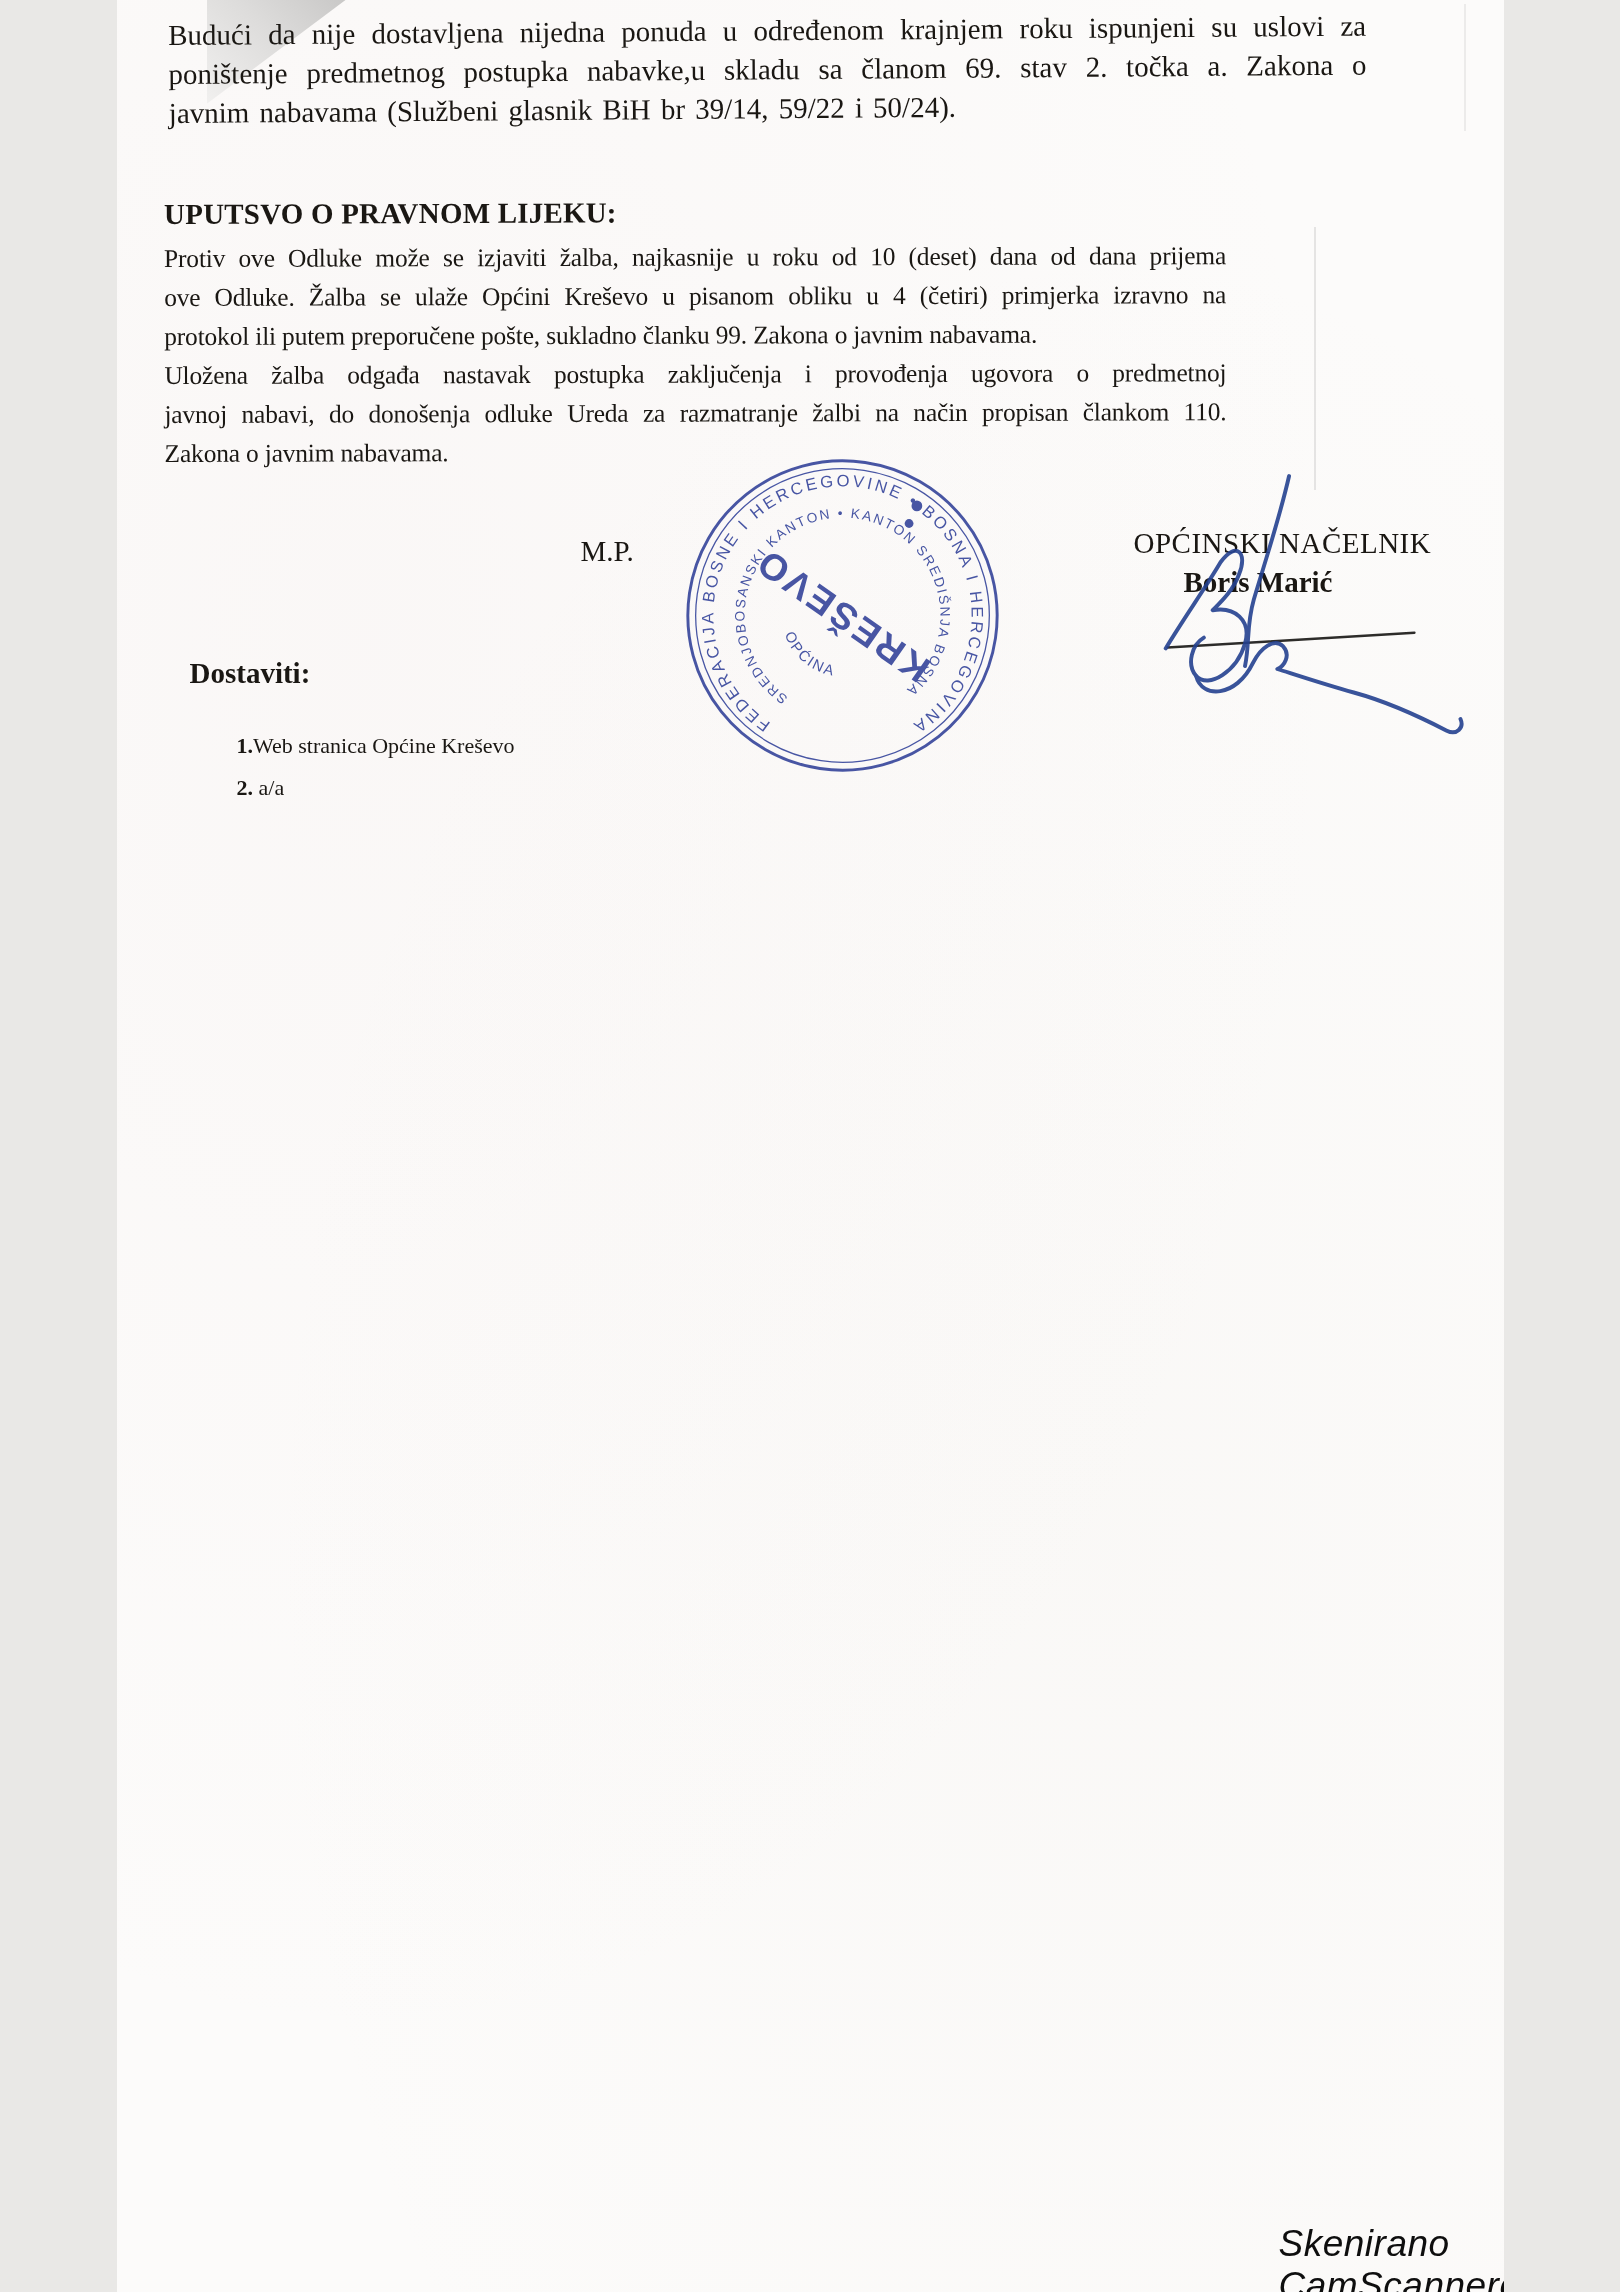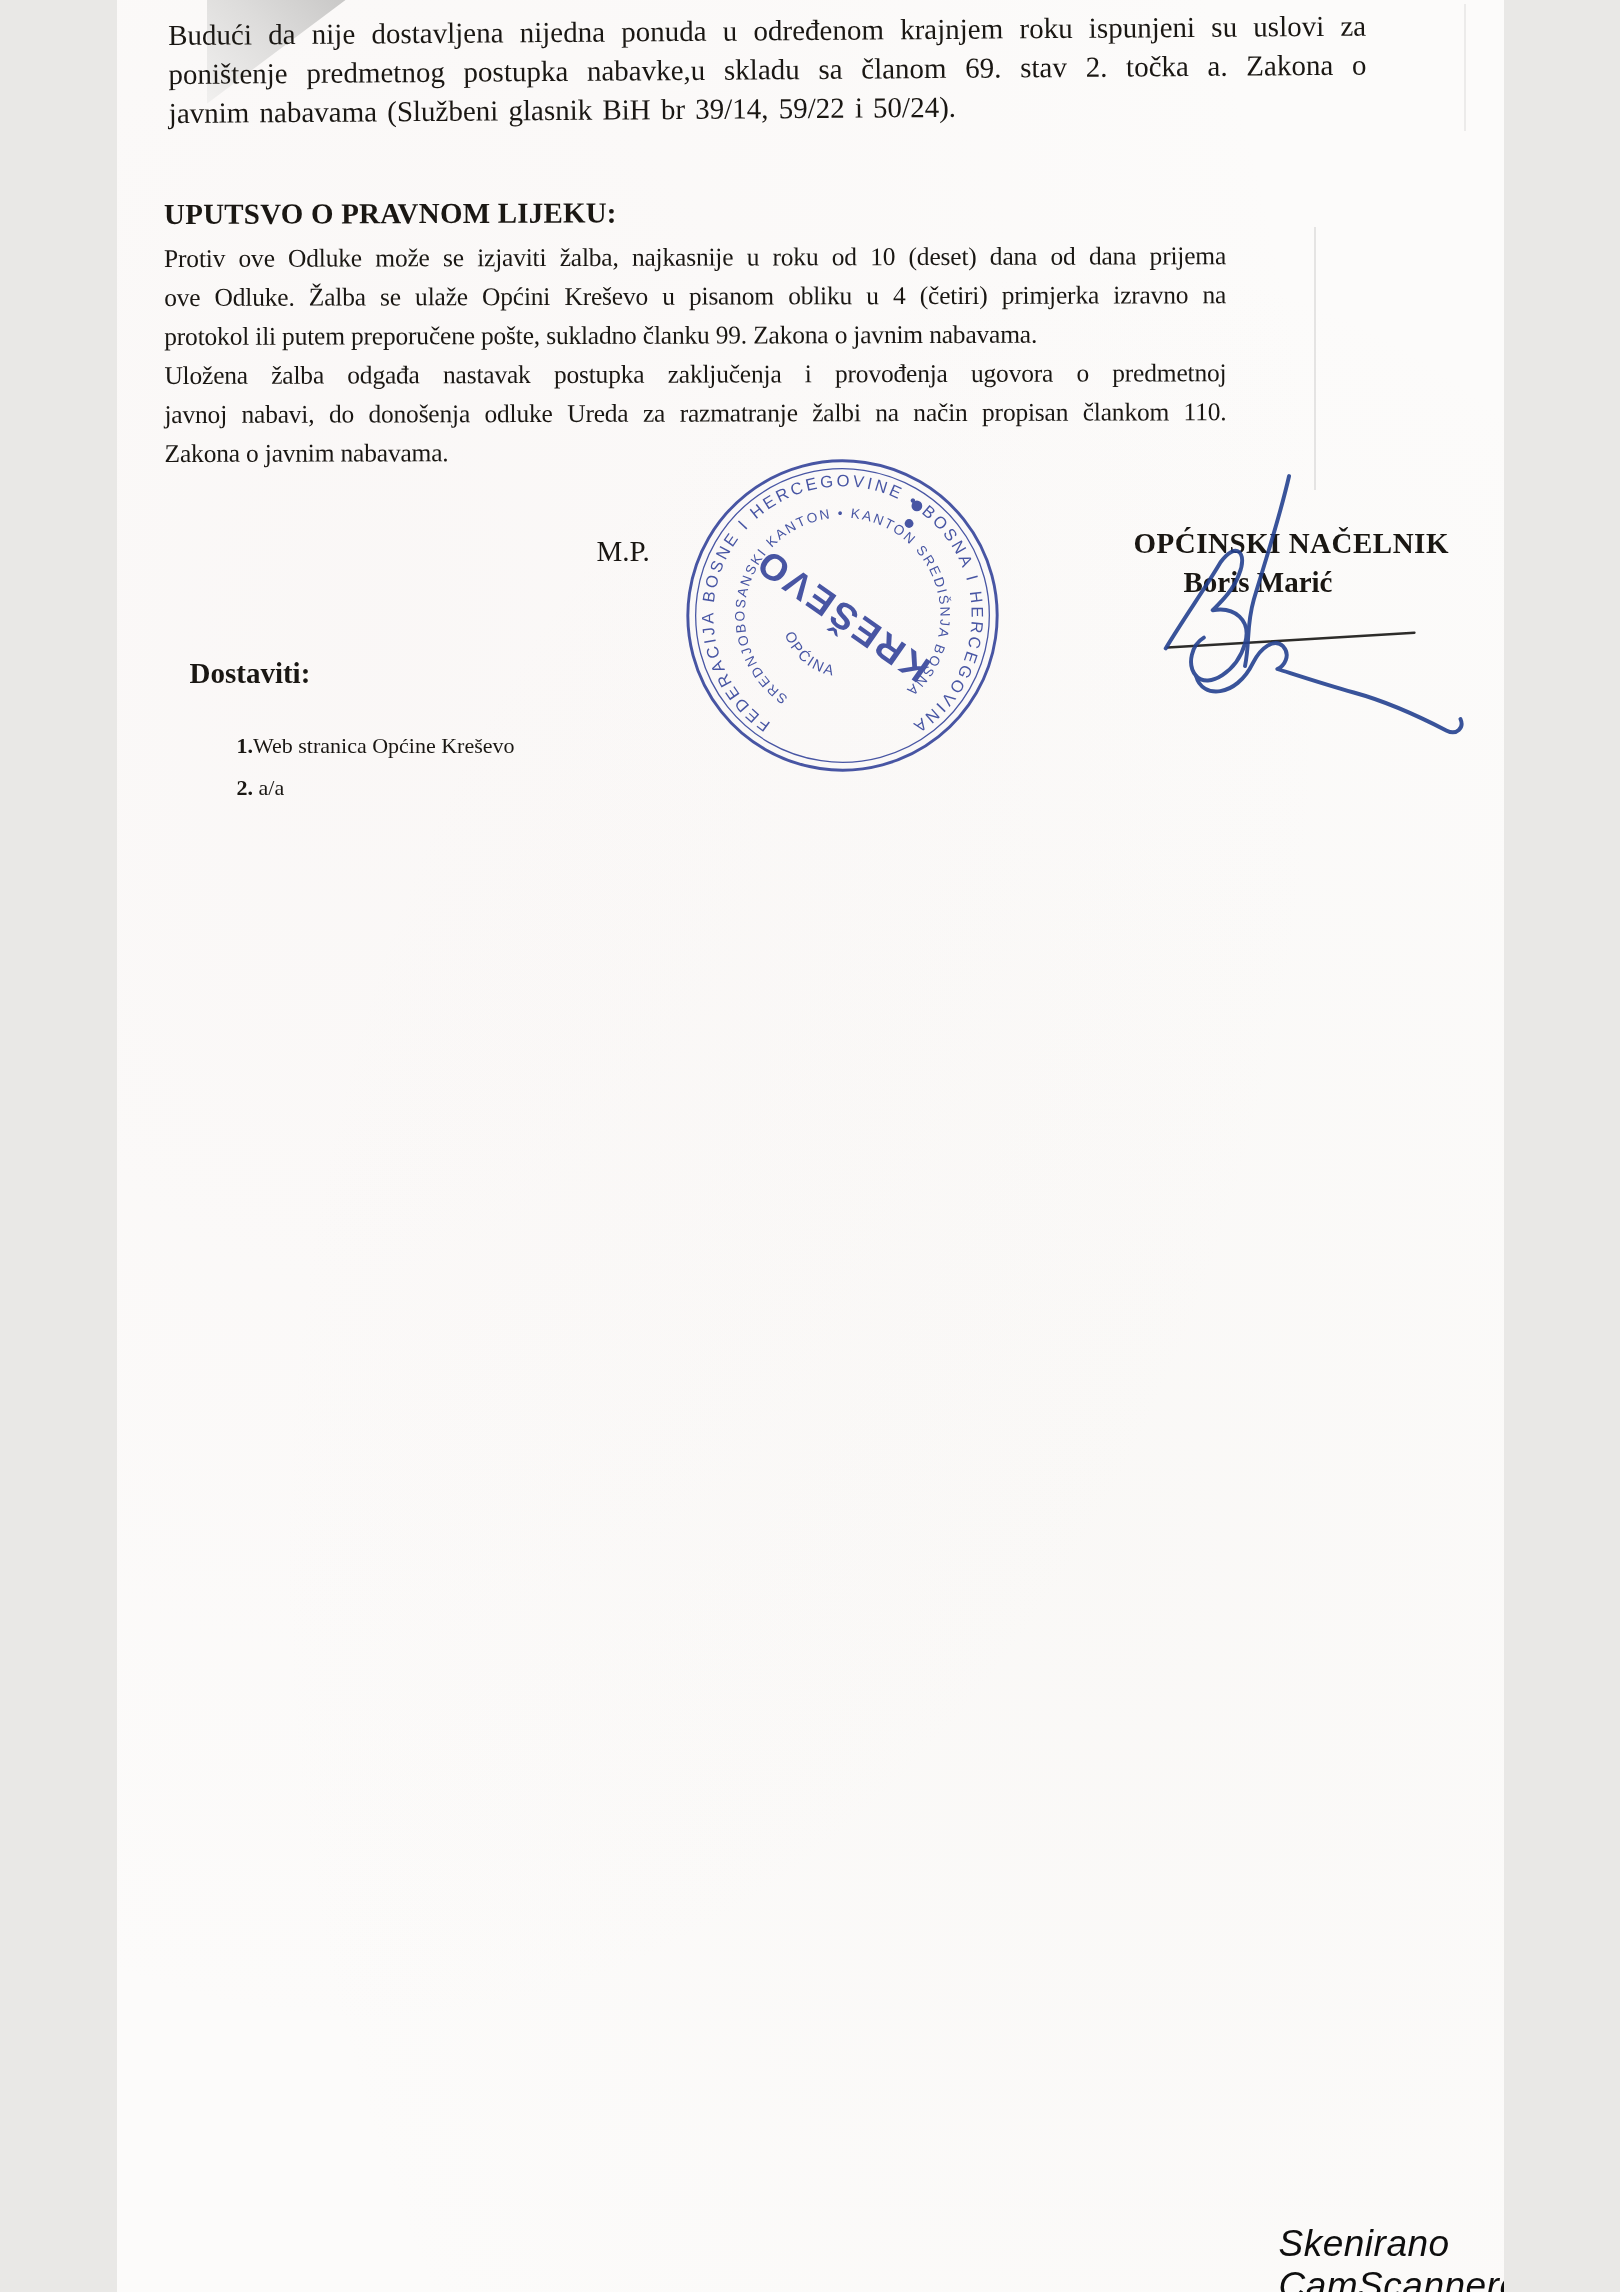--- a/index.html
+++ b/index.html
@@ -38,22 +38,22 @@
   }
   .p2{
     position:absolute;left:47px;top:239px;width:1062px;
     font-size:25.5px;line-height:39px;letter-spacing:-0.2px;
     transform:rotate(-0.15deg);transform-origin:left top;
   }
   .line.j{text-align:justify;text-align-last:justify;}
   .line.nj{text-align:left;}
   .line.ws{word-spacing:2.9px;}
 
-  .mp{position:absolute;left:480px;top:535px;font-size:29px;}
-  .mayor-title{position:absolute;left:1017px;top:527px;font-size:29px;font-weight:700;letter-spacing:0.5px;}
+  .mp{position:absolute;left:464px;top:535px;font-size:29px;}
+  .mayor-title{position:absolute;left:1017px;top:527px;font-size:29px;font-weight:400;letter-spacing:0.5px;}
   .mayor-name{position:absolute;left:1067px;top:566px;font-size:29px;font-weight:600;}
 
   .dostaviti{position:absolute;left:73px;top:657px;font-size:29px;font-weight:700;}
   .dist-item{position:absolute;left:120px;font-size:22px;}
   .dist-item .num{font-weight:700;}
   .item1{top:733px;}
   .item2{top:775px;}
 
   .watermark{
     position:absolute;left:1162px;top:2223px;

